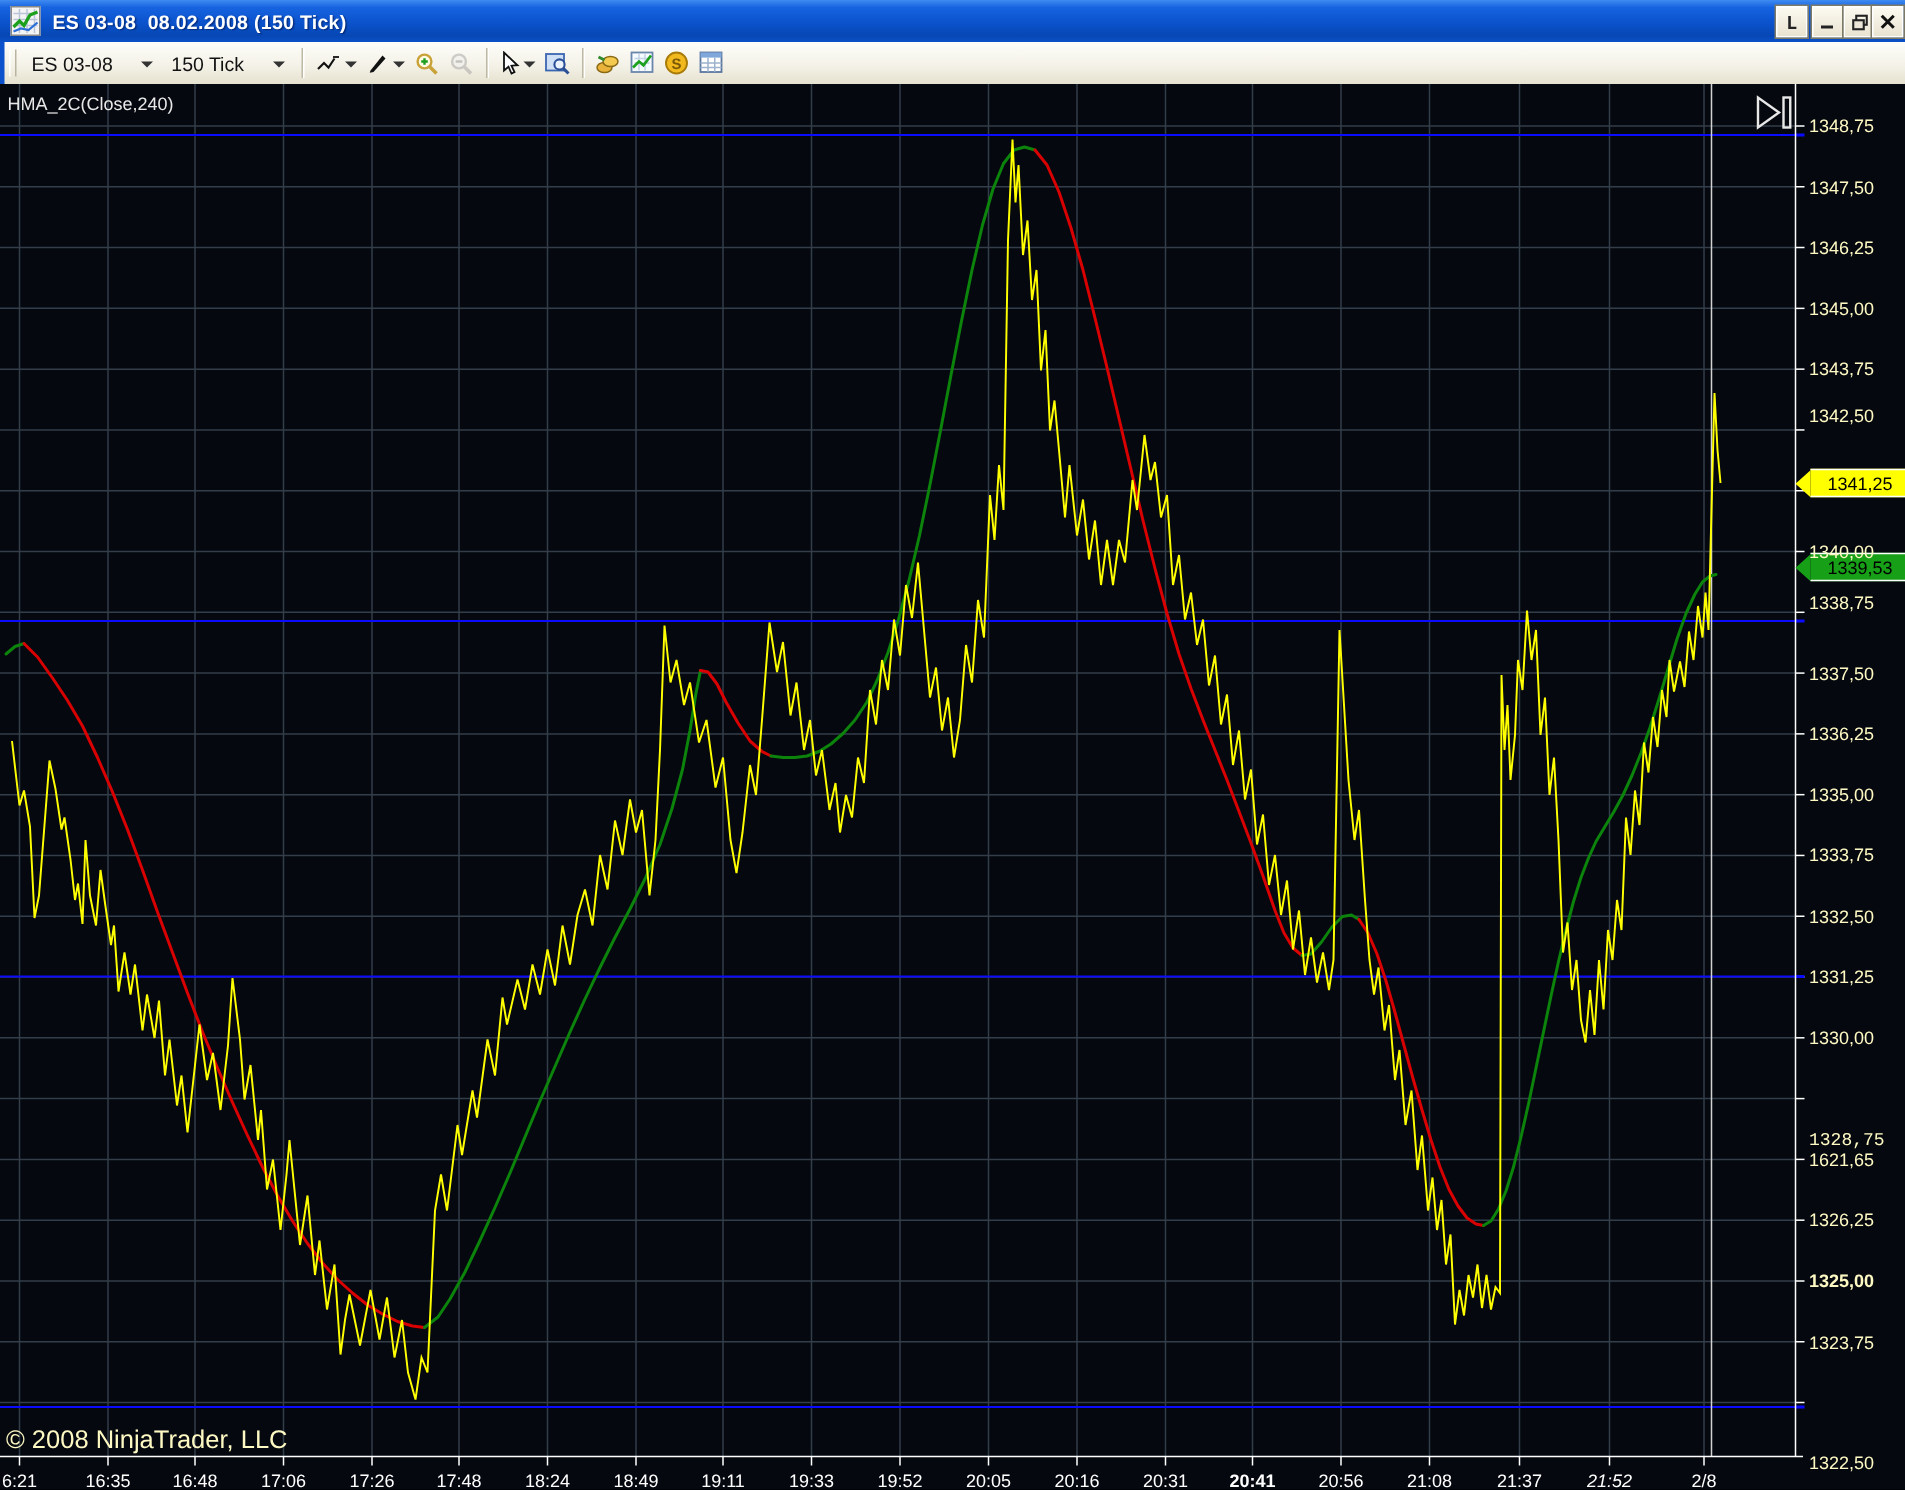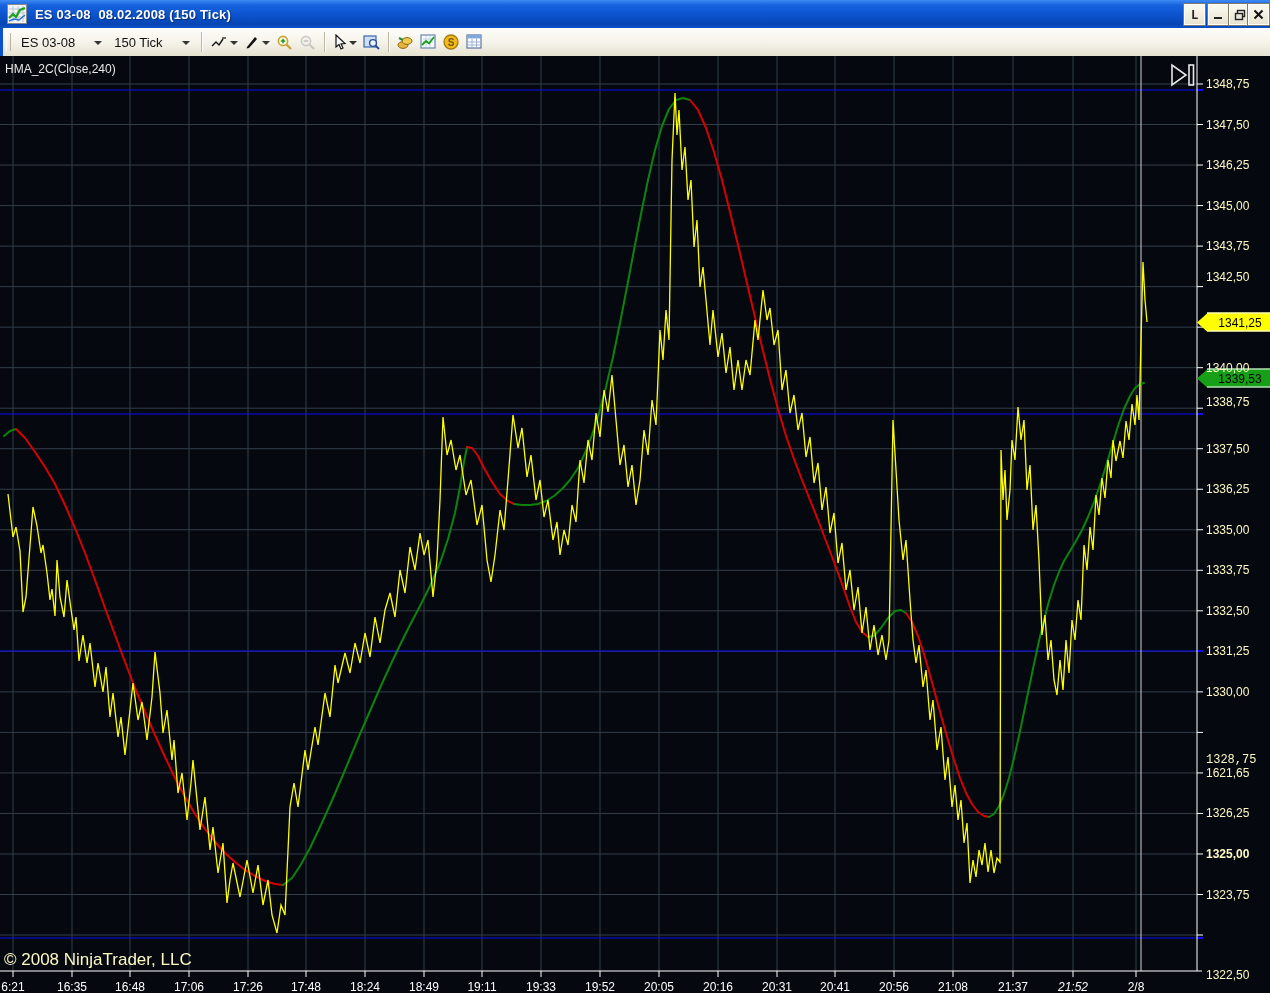--- a/index.html
+++ b/index.html
@@ -313,21 +313,21 @@
       <div class="t-label" style="left: 248px;">17:26</div>
       <div class="t-label" style="left: 306px;">17:48</div>
       <div class="t-label" style="left: 365px;">18:24</div>
       <div class="t-label" style="left: 424px;">18:49</div>
       <div class="t-label" style="left: 482px;">19:11</div>
       <div class="t-label" style="left: 541px;">19:33</div>
       <div class="t-label" style="left: 600px;">19:52</div>
       <div class="t-label" style="left: 659px;">20:05</div>
       <div class="t-label" style="left: 718px;">20:16</div>
       <div class="t-label" style="left: 777px;">20:31</div>
-      <div class="t-label" style="left: 835px;">20:41</div>
+      <div class="t-label" style="left: 835px; font-weight: bold;">20:41</div>
       <div class="t-label" style="left: 894px;">20:56</div>
       <div class="t-label" style="left: 953px;">21:08</div>
       <div class="t-label" style="left: 1013px;">21:37</div>
       <div class="t-label" style="left: 1073px; font-style: italic;">21:52</div>
       <div class="t-label" style="left: 1136px;">2/8</div>
       <div class="pr-label" style="top: 28px;">1348,75</div>
       <div class="pr-label" style="top: 68.525px;">1347,50</div>
       <div class="pr-label" style="top: 109.05px;">1346,25</div>
       <div class="pr-label" style="top: 149.575px;">1345,00</div>
       <div class="pr-label" style="top: 190.1px;">1343,75</div>

